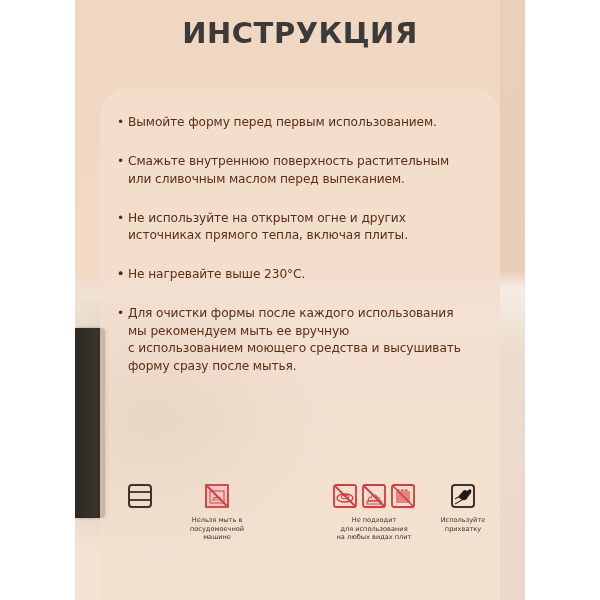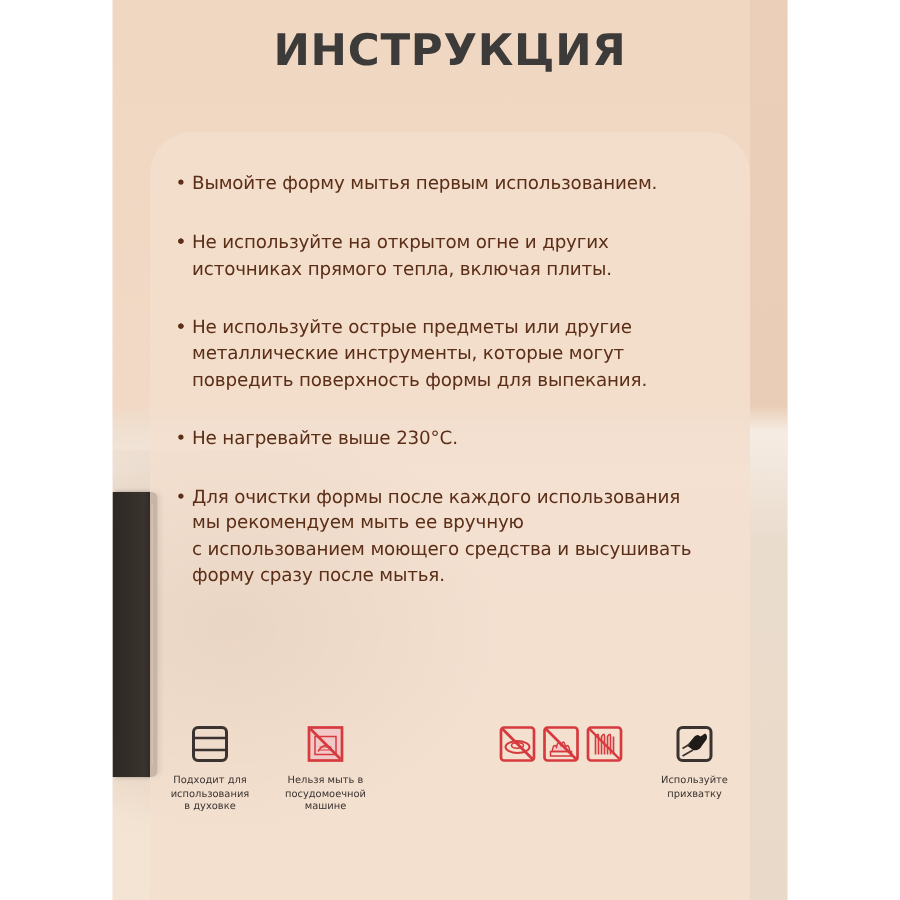--- a/index.html
+++ b/index.html
@@ -56,50 +56,46 @@
   <div class="blur-shadow"></div>
   <div class="pan"></div>
   <div class="right-strip"></div>
 
   <div class="title">
     <div>ИНСТРУКЦИЯ</div>
   </div>
 
   <div class="card">
     <ul class="list">
-      <li><span class="bullet">•</span><span>Вымойте форму мытья первым использованием.</span></li>
-      <li><span class="bullet">•</span></li>
+      <li><span class="bullet">•</span><span>Вымойте форму перед первым использованием.</span></li>
+      <li><span class="bullet">•</span><span>Смажьте внутреннюю поверхность растительным
+или сливочным маслом перед выпеканием.</span></li>
       <li><span class="bullet">•</span><span>Не используйте на открытом огне и других
 источниках прямого тепла, включая плиты.</span></li>
       <li><span class="bullet">•</span></li>
-      <li><span class="bullet">•</span><span>Не используйте острые предметы или другие
-металлические инструменты, которые могут
-повредить поверхность формы для выпекания.</span></li>
+      <li><span class="bullet">•</span></li>
       <li><span class="bullet">•</span><span>Не нагревайте выше 230°С.</span></li>
       <li><span class="bullet">•</span><span>Для очистки формы после каждого использования
 мы рекомендуем мыть ее вручную
 с использованием моющего средства и высушивать
 форму сразу после мытья.</span></li>
     </ul>
 
     <div class="icons">
 
       <div class="icon-item" style="left:4px; width:72px;">
         <div class="glyphs">
           <span>
             <svg width="26" height="26" viewBox="0 0 26 26">
               <rect x="2" y="2" width="22" height="22" rx="3" fill="none" stroke="#3a3330" stroke-width="2"></rect>
               <line x1="2" y1="9" x2="24" y2="9" stroke="#3a3330" stroke-width="1.8"></line>
               <line x1="2" y1="17" x2="24" y2="17" stroke="#3a3330" stroke-width="1.8"></line>
             </svg>
           </span>
         </div>
-        <div class="label">Подходит для
-использования
-в духовке</div>
       </div>
 
       <div class="icon-item" style="left:80px; width:74px;">
         <div class="glyphs">
           <span>
             <svg width="26" height="26" viewBox="0 0 26 26">
               <rect x="2" y="2" width="22" height="22" fill="#f2c9c6" stroke="#d63a3f" stroke-width="1.8"></rect>
               <rect x="6" y="8" width="14" height="12" fill="none" stroke="#d63a3f" stroke-width="1"></rect>
               <path d="M8 18 Q13 10 18 18" fill="none" stroke="#d63a3f" stroke-width="1"></path>
               <path d="M9 15 L17 15 M9 17 L17 17" stroke="#d63a3f" stroke-width="0.7"></path>
@@ -132,20 +128,23 @@
             </svg>
           </span>
           <span>
             <svg width="26" height="26" viewBox="0 0 26 26">
               <rect x="2" y="2" width="22" height="22" rx="2" fill="none" stroke="#d63a3f" stroke-width="1.8"></rect>
               <path d="M7 20 L7 8 Q9 5 9 8 L9 20 M11 20 L11 8 Q13 5 13 8 L13 20 M15 20 L15 8 Q17 5 17 8 L17 20 M19 20 L19 8" fill="none" stroke="#d63a3f" stroke-width="1.1"></path>
               <line x1="3" y1="3" x2="23" y2="23" stroke="#d63a3f" stroke-width="1.6"></line>
             </svg>
           </span>
         </div>
+        <div class="label">Не подходит
+для использования
+на любых видах плит</div>
       </div>
 
       <div class="icon-item" style="left:328px; width:70px;">
         <div class="glyphs">
           <span>
             <svg width="26" height="26" viewBox="0 0 26 26">
               <rect x="2" y="2" width="22" height="22" rx="3" fill="none" stroke="#3a3330" stroke-width="2"></rect>
               <path d="M8 14 L13 8 Q15 6 17 8 L20 6 Q22 7 21 10 L18 14 Q16 18 12 17 Z" fill="#1e1b19"></path>
               <path d="M5 16 L10 13 M5 21 L12 17" stroke="#3a3330" stroke-width="1.2"></path>
             </svg>

